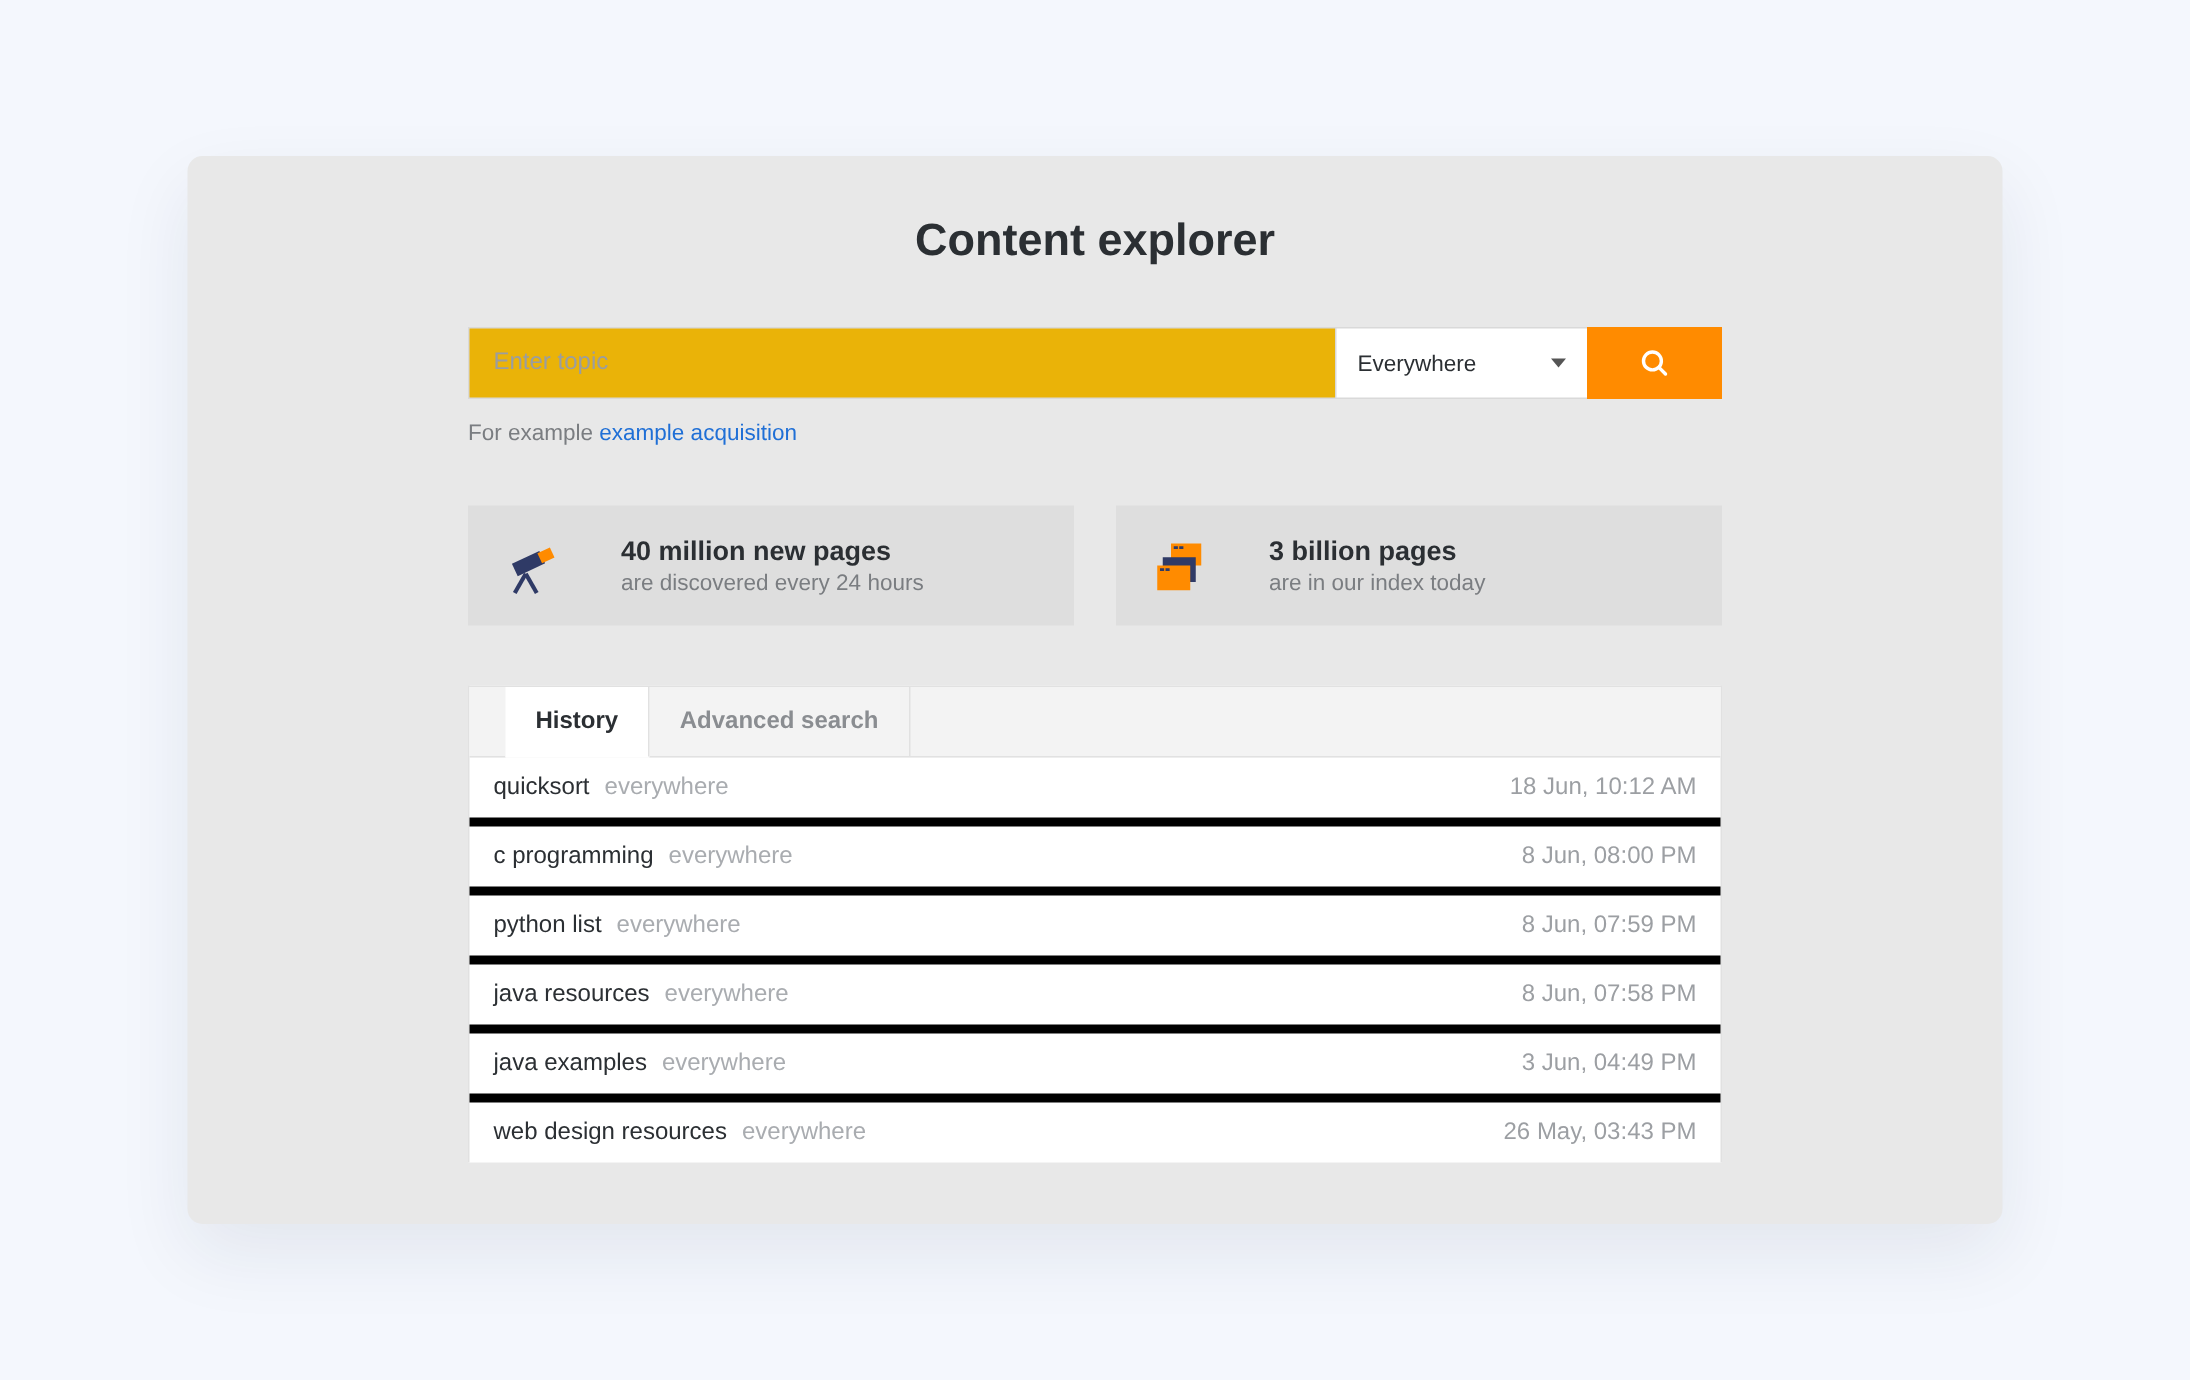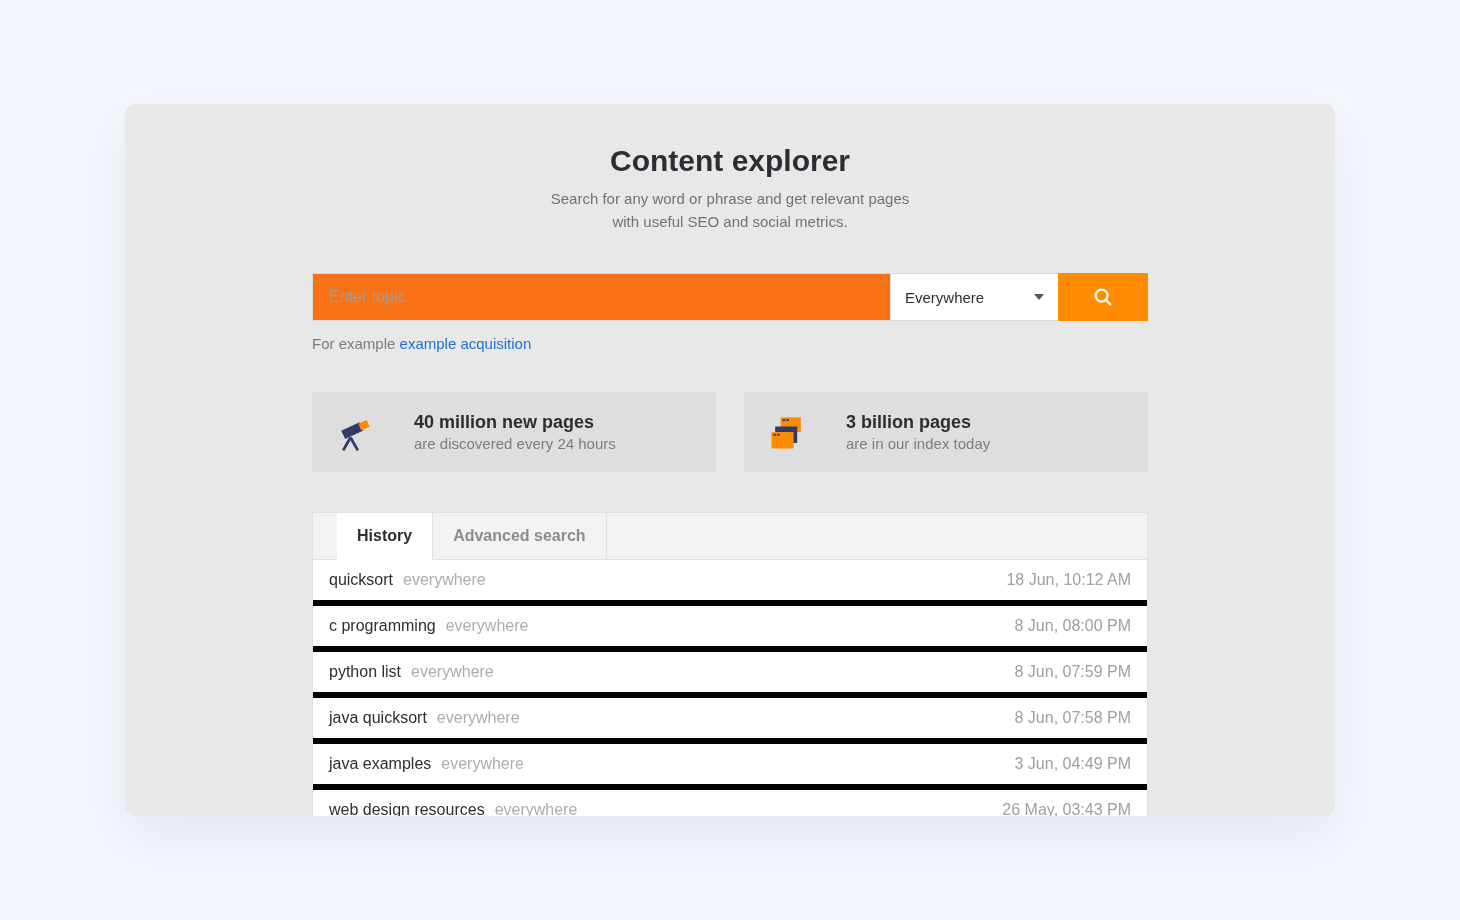--- a/index.html
+++ b/index.html
@@ -42,21 +42,21 @@
     margin: 40px auto 0;
   }
   .searchbar {
     display: flex;
     height: 48px;
   }
   .search-input {
     flex: 1;
     border: 1px solid #d9d9d9;
     border-right: none;
-    background: #f97316;
+    background: #eab308;
     padding: 0 16px;
     font-size: 16px;
     color: #333;
     outline: none;
   }
   .search-input::placeholder { color: #9a9da1; }
   .scope-select {
     width: 168px;
     background: #fff;
     border: 1px solid #d9d9d9;
@@ -147,22 +147,20 @@
   .row-left { display: flex; gap: 10px; align-items: baseline; }
   .row-term { color: #2b2f33; }
   .row-scope { color: #a9acb0; }
   .row-time { color: #9c9fa3; }
 </style>
 </head>
 <body>
 
 <div class="panel">
   <h1 class="title">Content explorer</h1>
-  <p class="subtitle">Search for any word or phrase and get relevant pages
-with useful SEO and social metrics.</p>
 
   <div class="inner">
 
     <div class="searchbar">
       <input class="search-input" type="text" placeholder="Enter topic" style="">
       <div class="scope-select">
         <span>Everywhere</span>
         <span class="caret-down"></span>
       </div>
       <button class="search-btn">
@@ -235,21 +233,21 @@
           </div>
           <div class="row">
             <div class="row-left">
               <span class="row-term">python list</span>
               <span class="row-scope">everywhere</span>
             </div>
             <span class="row-time">8 Jun, 07:59 PM</span>
           </div>
           <div class="row">
             <div class="row-left">
-              <span class="row-term">java quicksort</span>
+              <span class="row-term">java resources</span>
               <span class="row-scope">everywhere</span>
             </div>
             <span class="row-time">8 Jun, 07:58 PM</span>
           </div>
           <div class="row">
             <div class="row-left">
               <span class="row-term">java examples</span>
               <span class="row-scope">everywhere</span>
             </div>
             <span class="row-time">3 Jun, 04:49 PM</span>

